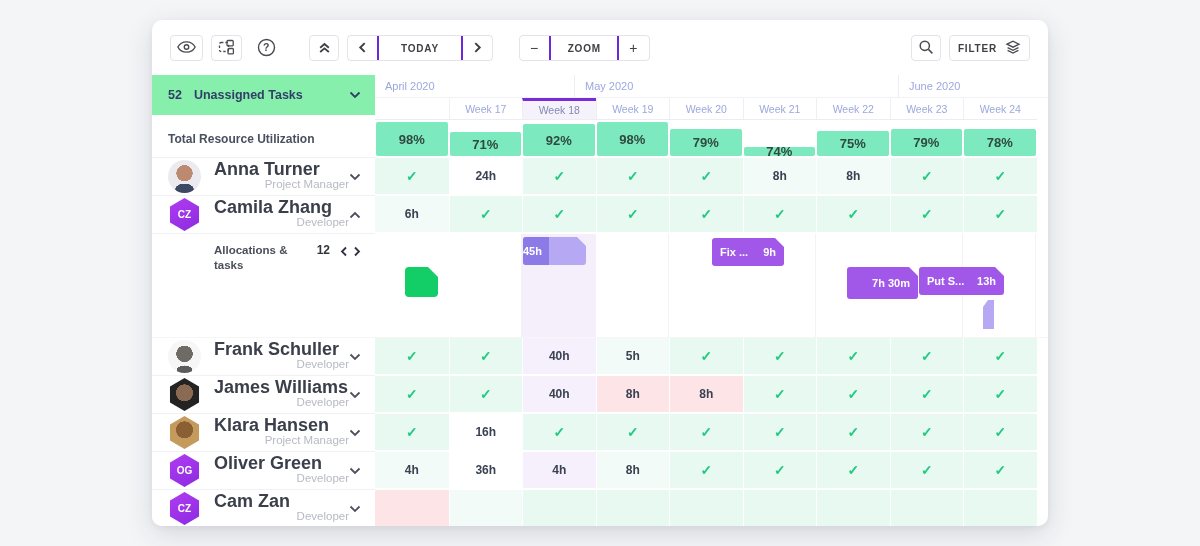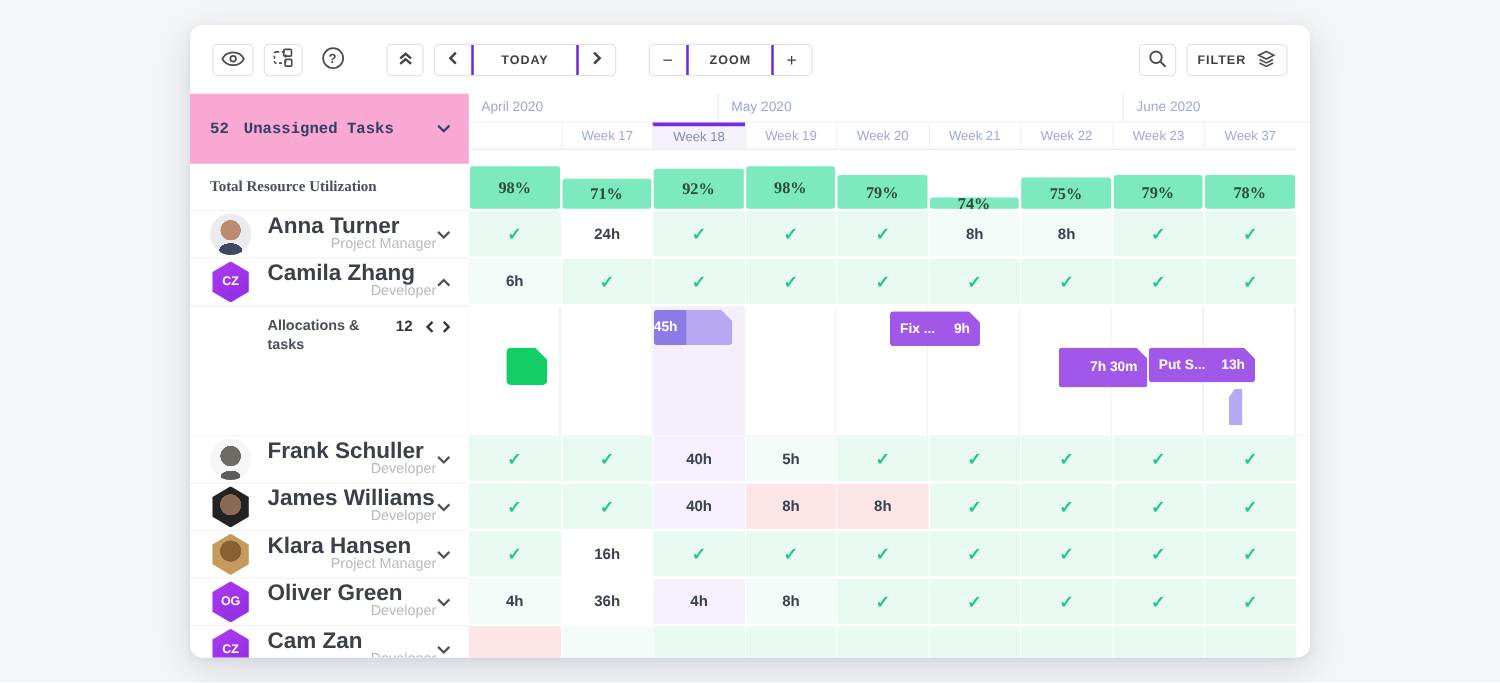--- a/index.html
+++ b/index.html
@@ -33,38 +33,38 @@
   }
   .tgroup .seg + .seg{border-left:2px solid #6d28d9;}
   .tgroup .seg.plainsign{font-size:14px;font-weight:normal;}
   .spacer{flex:1;}
   .gap1{width:10px;}
   .hrow{display:flex;}
   .sidecol{width:223px;box-sizing:border-box;flex:0 0 223px;}
   :root{--cw:73.5px;}
   
   .unassigned{
-    height:56px;background:#f9a8d4;display:flex;align-items:center;
-    padding:0 14px 0 16px;box-sizing:border-box;cursor:pointer;font-family:Liberation Mono, monospace;
+    height:40px;background:#86efac;display:flex;align-items:center;
+    padding:0 14px 0 16px;box-sizing:border-box;cursor:pointer;
   }
   .unassigned .cnt{font-size:12.5px;font-weight:bold;color:#323f66;margin-right:12px;}
   .unassigned .lbl{flex:1;font-size:12.5px;font-weight:bold;color:#323f66;}
   
   .monthsweeks{flex:1;}
   .months{display:flex;height:22px;border-bottom:1px solid #f1f2f7;}
   .mcell{box-sizing:border-box;display:flex;align-items:center;padding-left:10px;
     color:#9ca8dc;font-size:11px;border-left:1px solid #ececf2;}
   .mcell:first-child{border-left:none;}
   .weeks{display:flex;height:22px;}
   .wcell{width:var(--cw);box-sizing:border-box;display:flex;align-items:center;justify-content:center;
     color:#9ca8dc;font-size:10.5px;border-bottom:1px solid #ececf2;border-left:1px solid #eef0f6;cursor:pointer;}
   .wcell:first-child{border-left:none;}
   .wcell.hl{background:#f6f2fc;border-top:3px solid #7a2bd9;color:#8189b4;}
   
-  .utilrow{display:flex;height:38px;font-family:Liberation Serif, serif;}
+  .utilrow{display:flex;height:38px;}
   .utilrow .side{width:223px;flex:0 0 223px;box-sizing:border-box;display:flex;align-items:center;
     padding-left:16px;font-size:12px;font-weight:bold;color:#495060;border-bottom:1px solid #f1f1f4;}
   .ucells{display:flex;}
   .ucell{width:var(--cw);position:relative;}
   .ufill{position:absolute;left:1px;right:1px;bottom:2px;border-radius:2px;
     display:flex;align-items:center;justify-content:center;
     font-size:13px;font-weight:bold;color:#2f4a40;}
   
   .trow{display:flex;height:38px;}
   .mside{width:223px;flex:0 0 223px;box-sizing:border-box;display:flex;align-items:center;
@@ -229,21 +229,21 @@
         </div>
       <div class="weeks" id="weeks">
           <div class="wcell"></div>
           <div class="wcell">Week 17</div>
           <div class="wcell hl">Week 18</div>
           <div class="wcell">Week 19</div>
           <div class="wcell">Week 20</div>
           <div class="wcell">Week 21</div>
           <div class="wcell">Week 22</div>
           <div class="wcell">Week 23</div>
-          <div class="wcell">Week 37</div>
+          <div class="wcell">Week 24</div>
         </div>
     </div>
   </div>
 
   <div class="utilrow">
     <div class="side">Total Resource Utilization</div>
     <div class="ucells" id="utilcells">
         <div class="ucell">
           <div class="ufill" style="background: rgb(125, 233, 191); top: 2px;">98%</div>
         </div>

